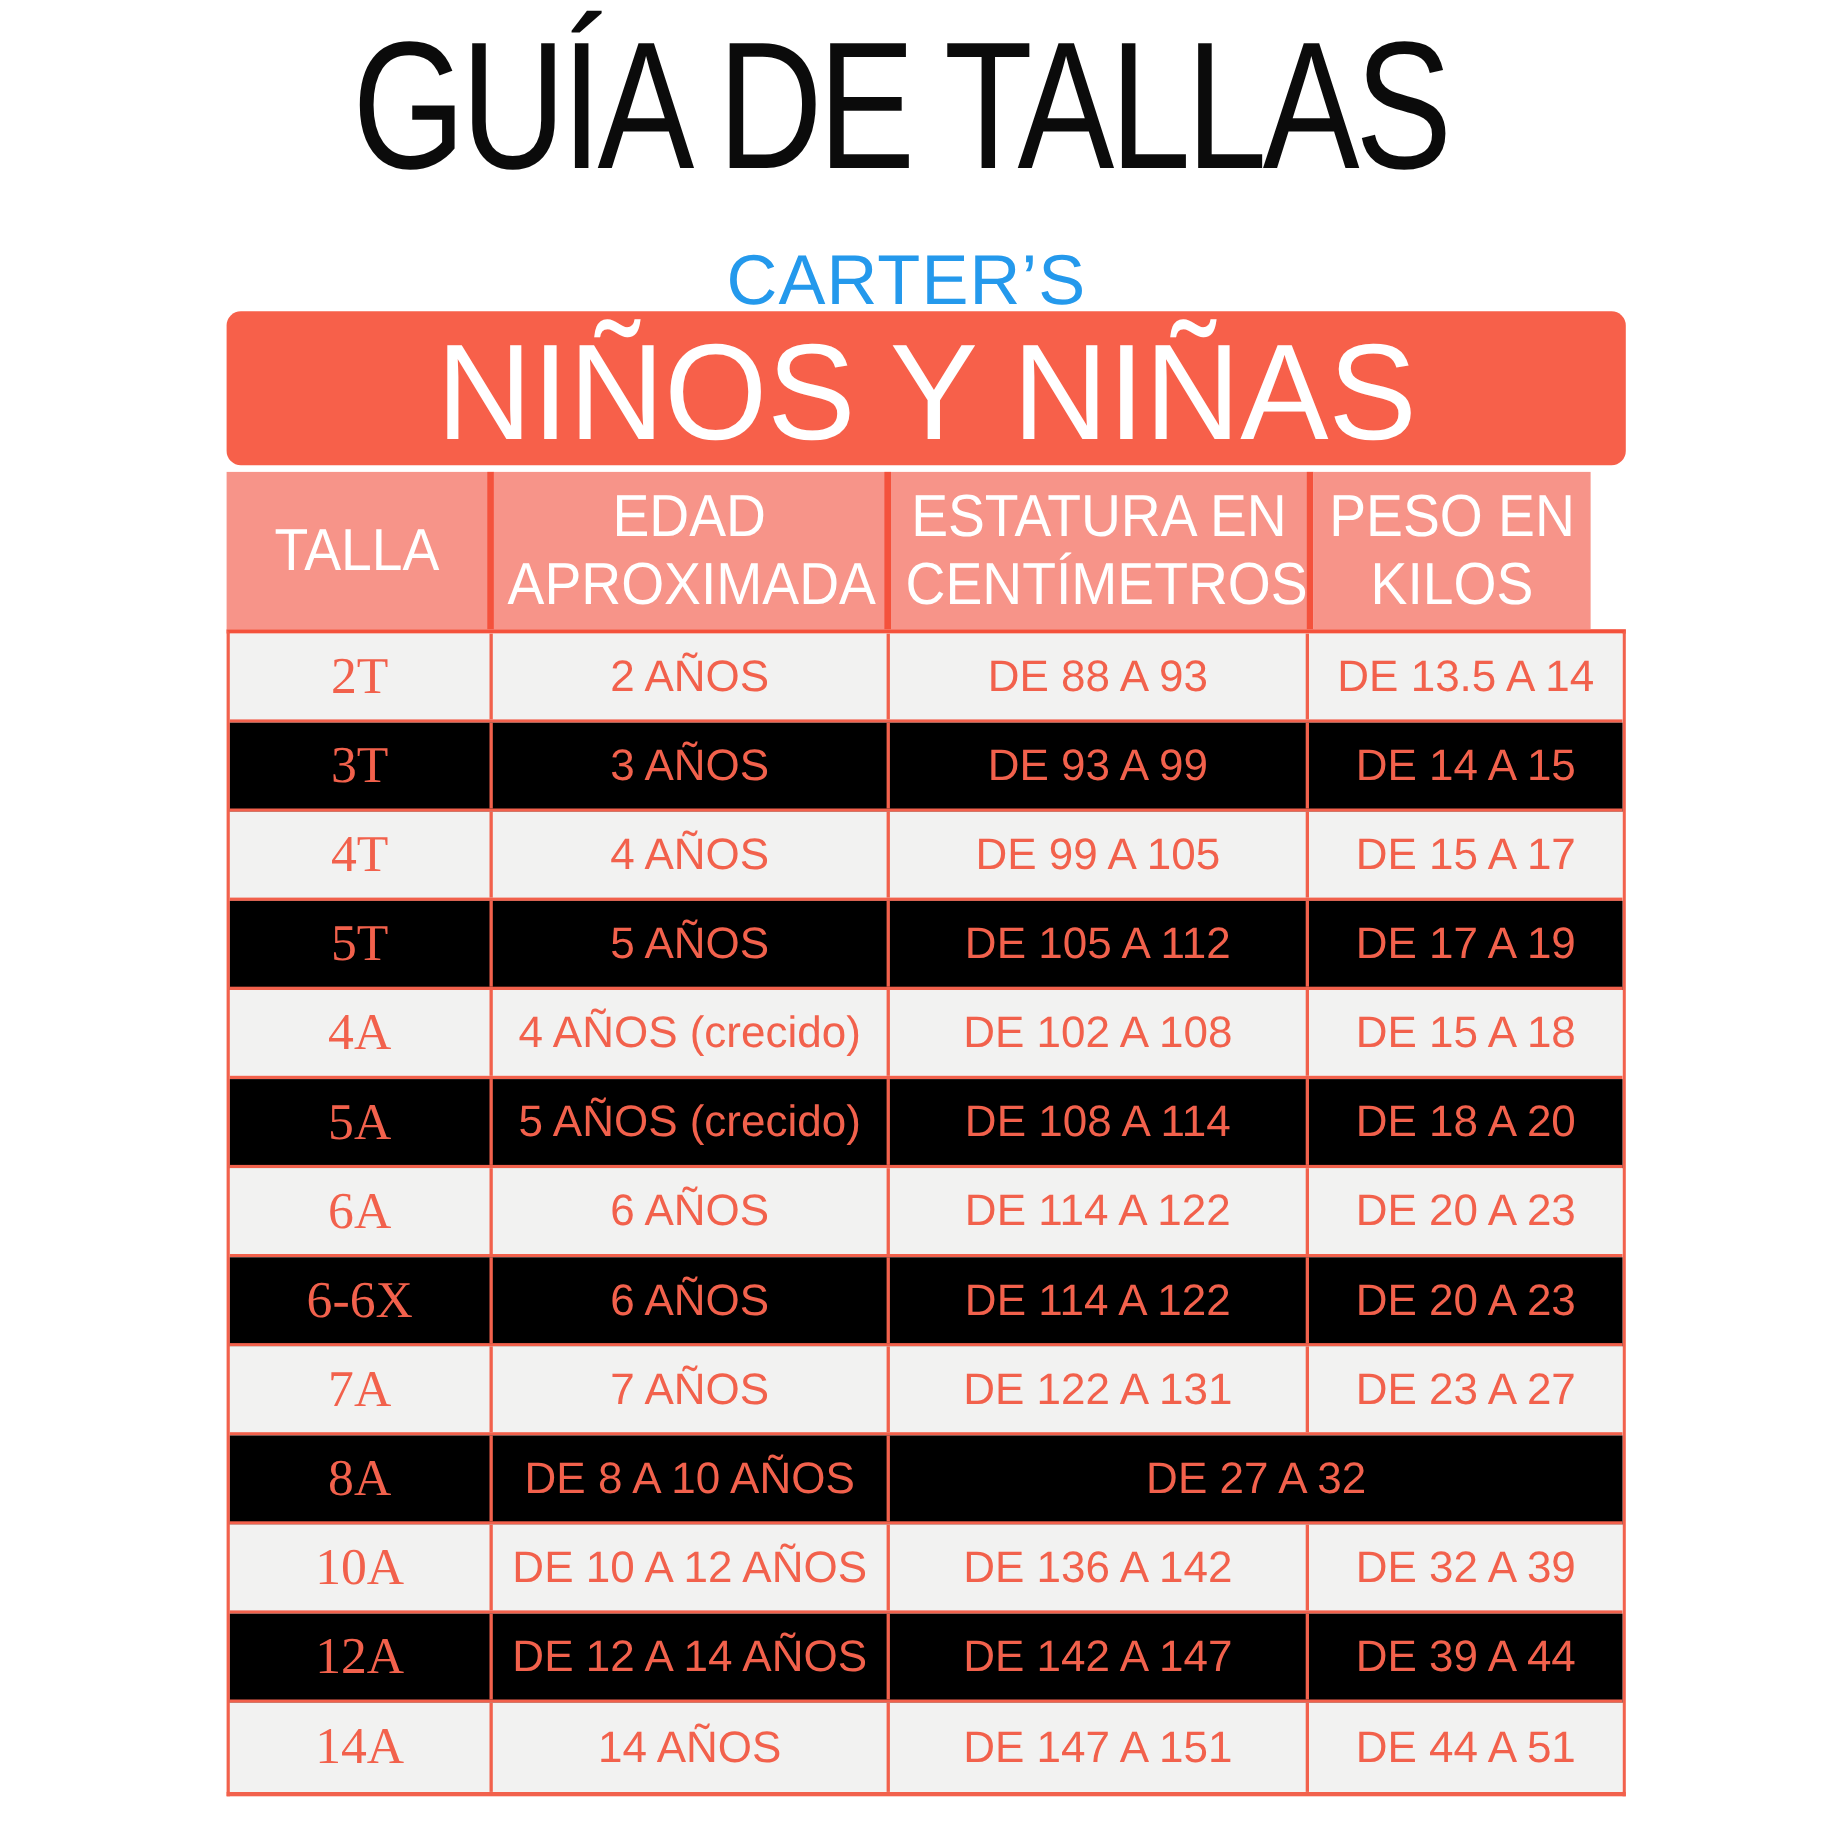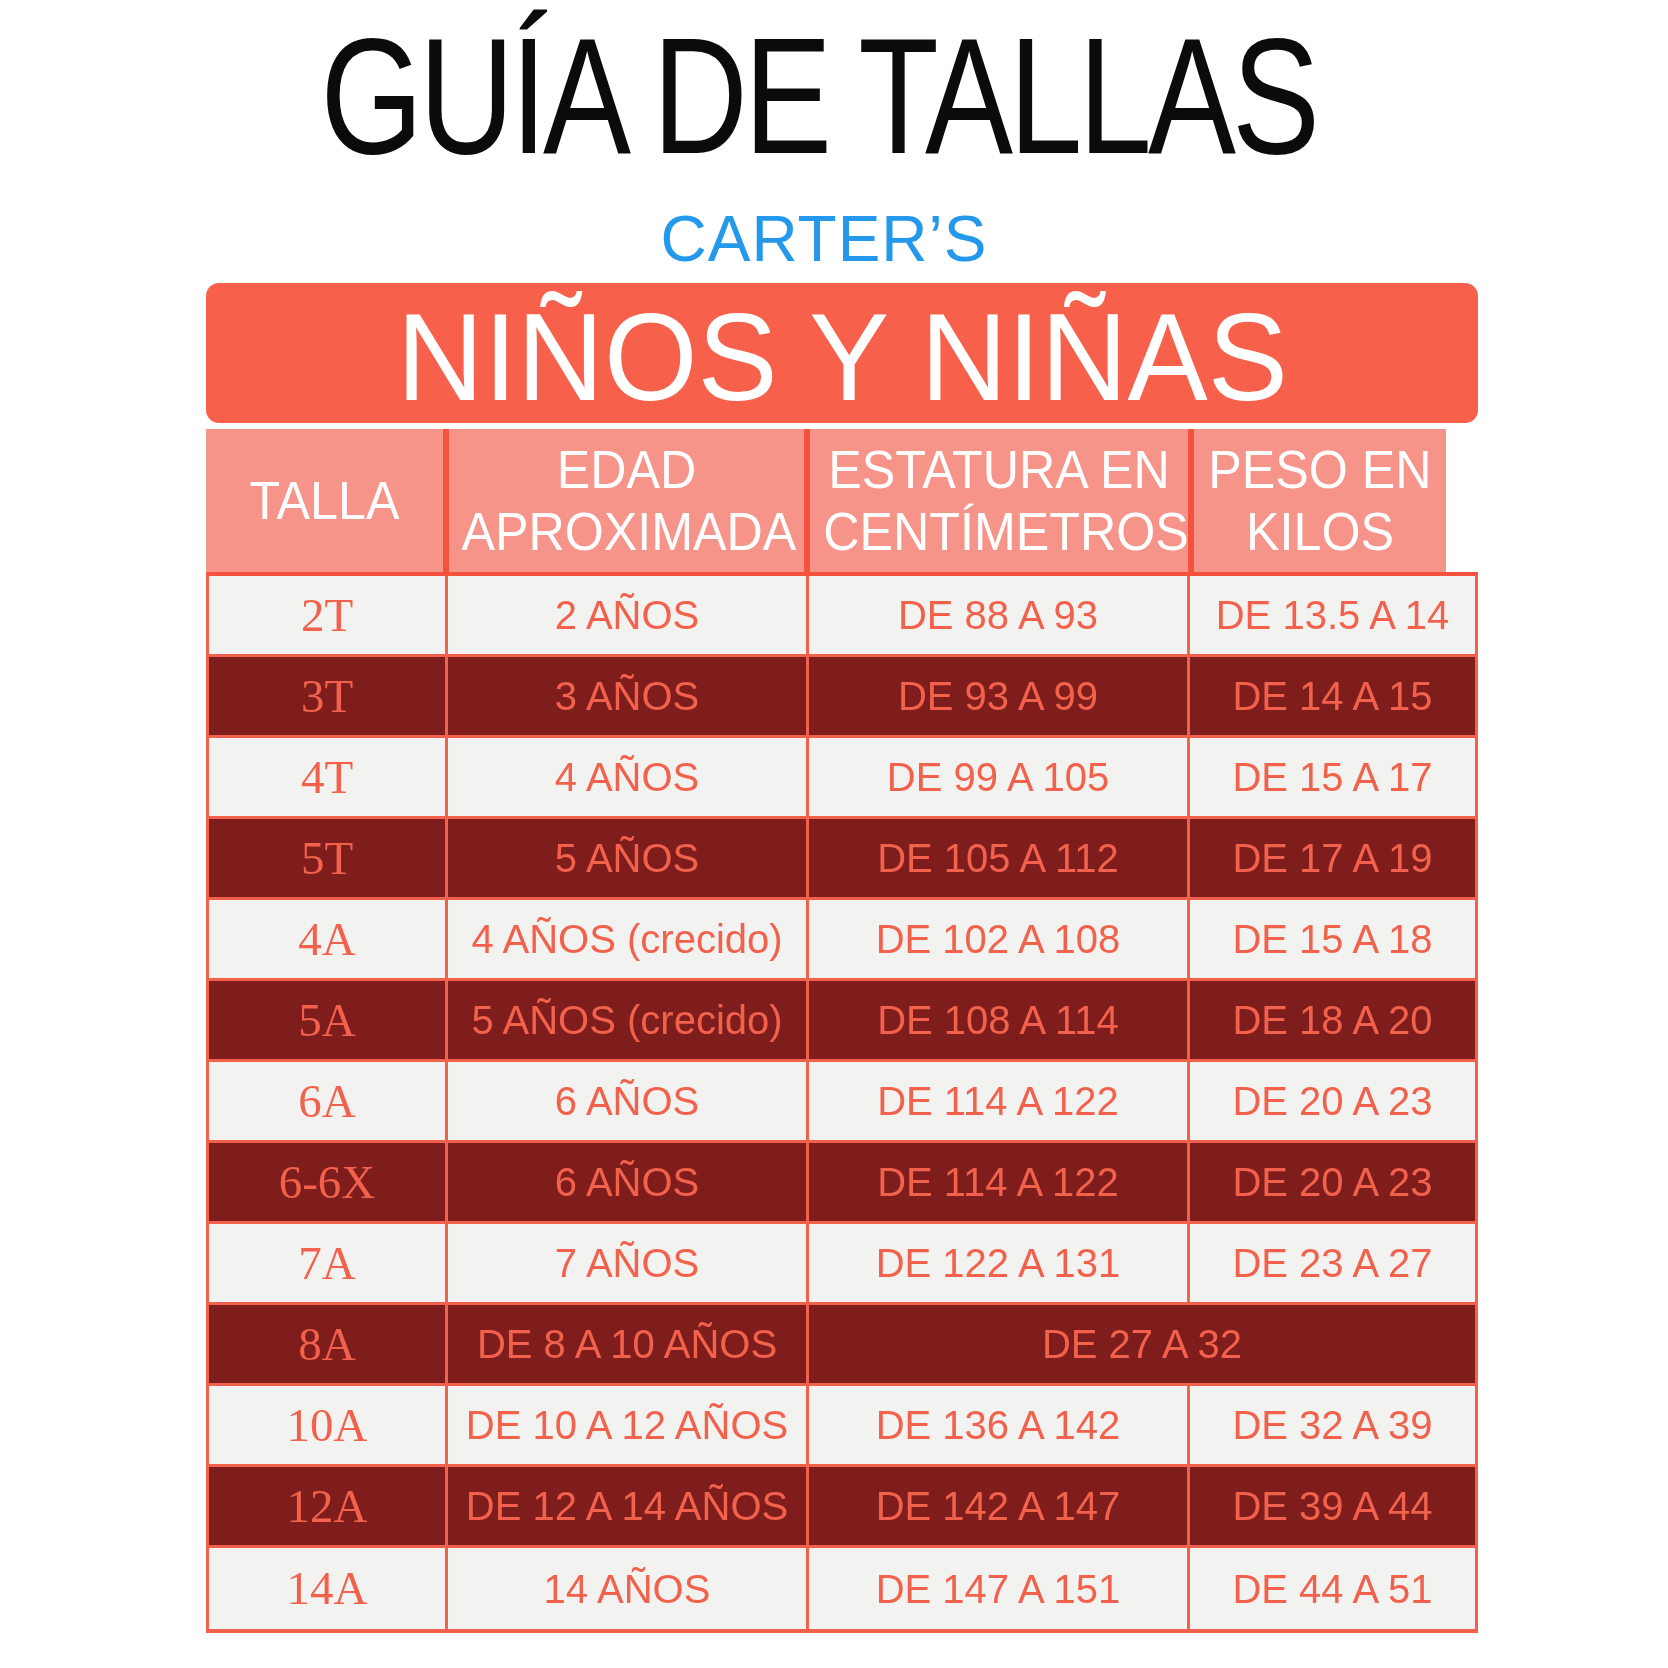--- a/index.html
+++ b/index.html
@@ -19,21 +19,21 @@
     font-size: 165px; font-weight: 400; color: #0b0b0b;
     line-height: 1; white-space: nowrap;
   }
   .title .squeeze {
     display: inline-block;
     transform: scaleX(0.80);
     transform-origin: 50% 50%;
     letter-spacing: -5px;
   }
   .brand {
-    position: absolute; top: 202px; left: 0; width: 1648px;
+    position: absolute; top: 217px; left: 0; width: 1648px;
     text-align: center;
     font-size: 64px; font-weight: 400;
     color: var(--brand-blue, #2499EC);
     letter-spacing: 1px;
   }
 
   
   .table { position: absolute; top: 283px; left: 206px; width: 1272px; }
 
   .banner {
@@ -58,21 +58,21 @@
   .th.c2 { width: 361px; border-right: 6px solid var(--sep-red, #F4523C); }
   .th.c3 { width: 384px; border-right: 6px solid var(--sep-red, #F4523C); }
   .th.c4 { width: 252px; }
 
   .tbody {
     border: 3px solid var(--accent-text, #F2614C);
     border-top: 4px solid var(--sep-red, #F4523C);
     border-bottom-width: 4px;
     background: #ffffff;
   }
-  .tr { display: flex; height: 81px; border-bottom: 3px solid var(--accent-text, #F2614C); background: #7f1d1d; }
+  .tr { display: flex; height: 81px; border-bottom: 3px solid var(--accent-text, #F2614C); background: #000000; }
   .tr:last-child { border-bottom: none; }
   .tr:nth-child(odd) { background: var(--row-alt-bg, #F2F2F1); }
   .td {
     display: flex; align-items: center; justify-content: center;
     color: var(--accent-text, #F2614C);
     font-size: 40px; line-height: 1; text-align: center;
     white-space: nowrap;
   }
   .td.c1 { width: 239px; border-right: 3px solid var(--accent-text, #F2614C); font-size: 47px; font-family: Liberation Serif, serif; }
   .td.c2 { width: 361px; border-right: 3px solid var(--accent-text, #F2614C); }

